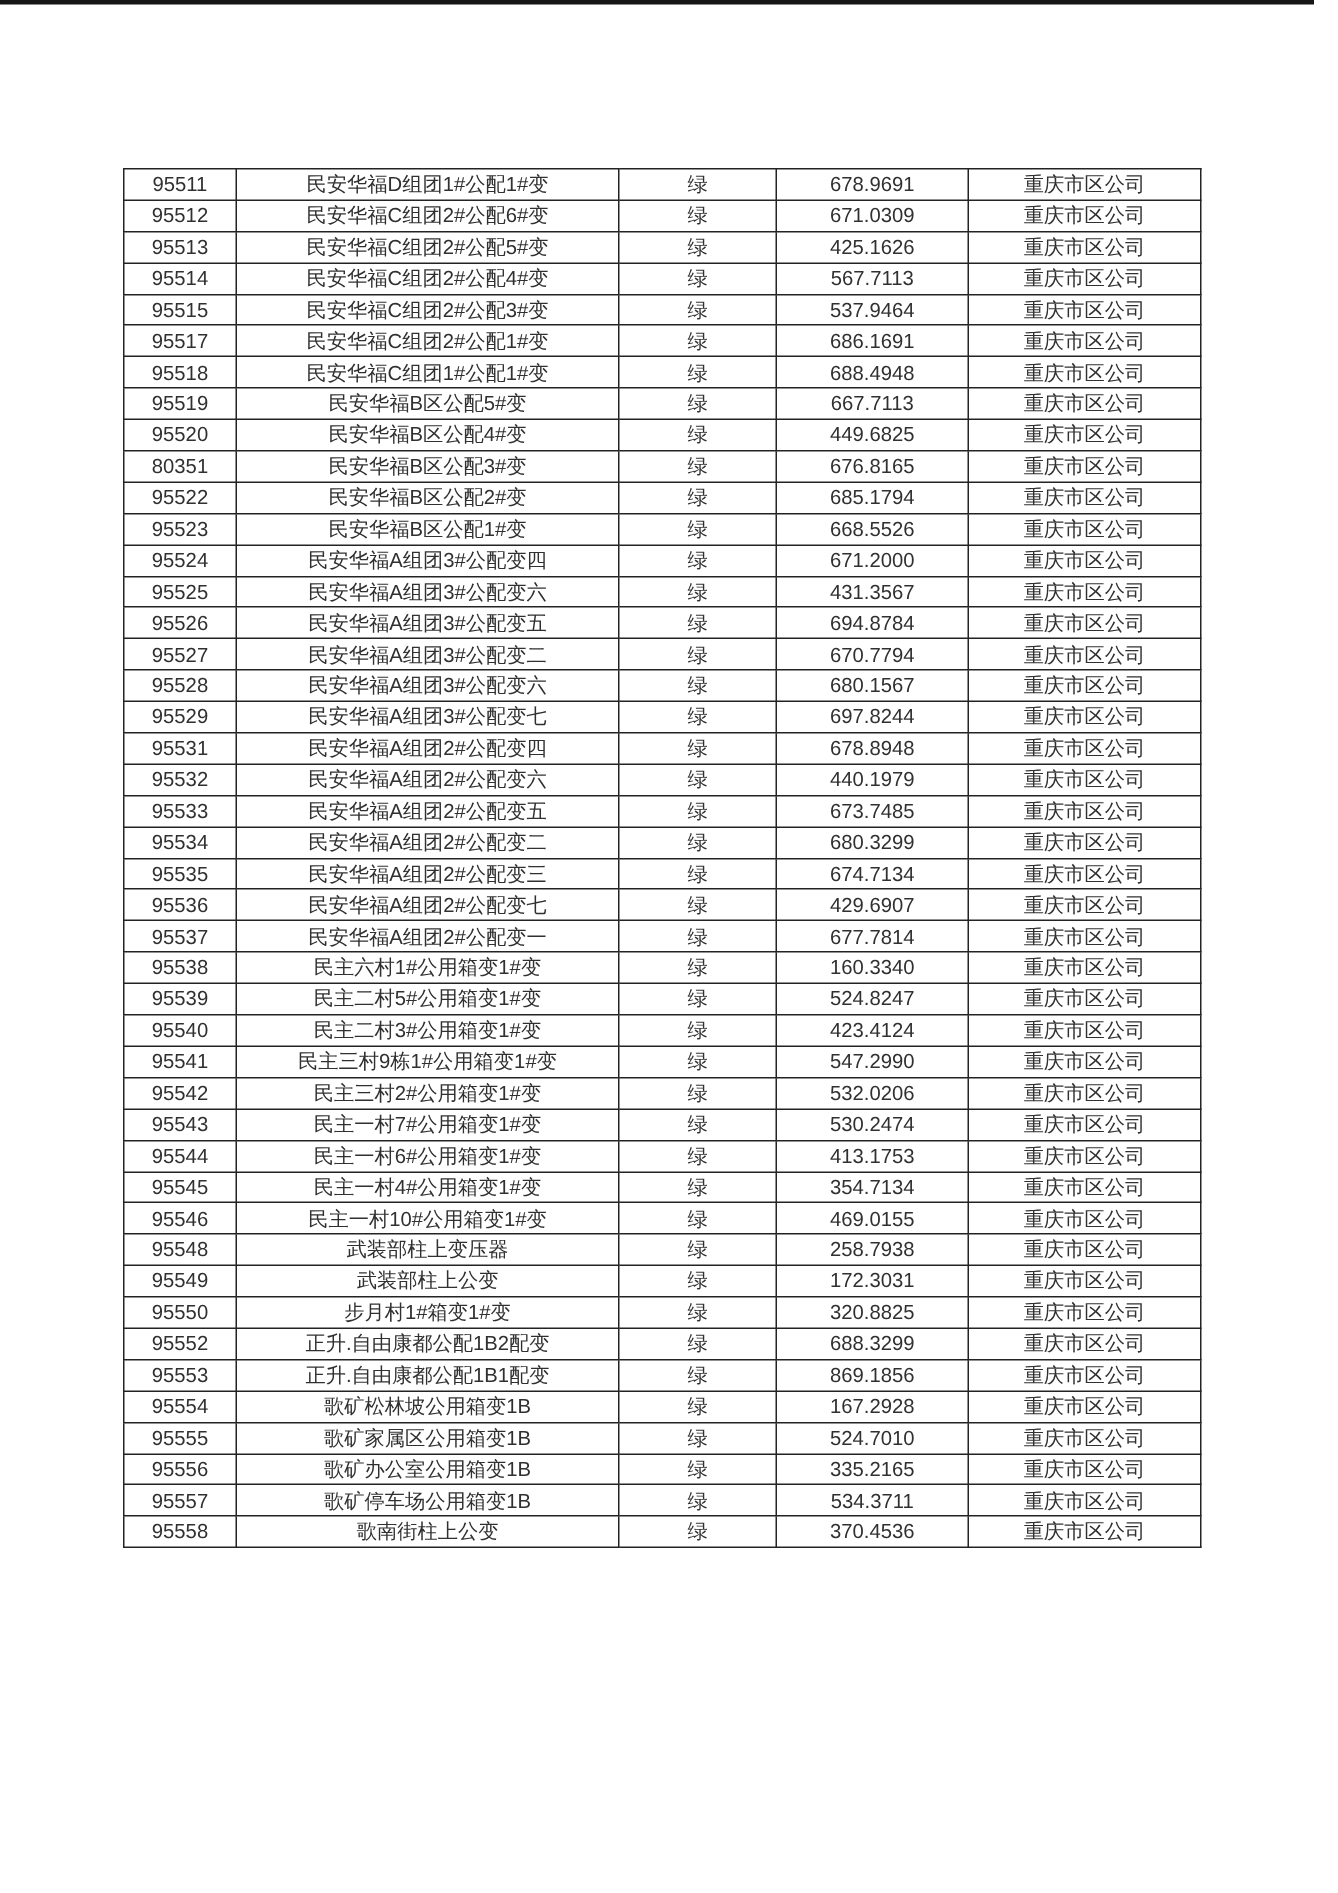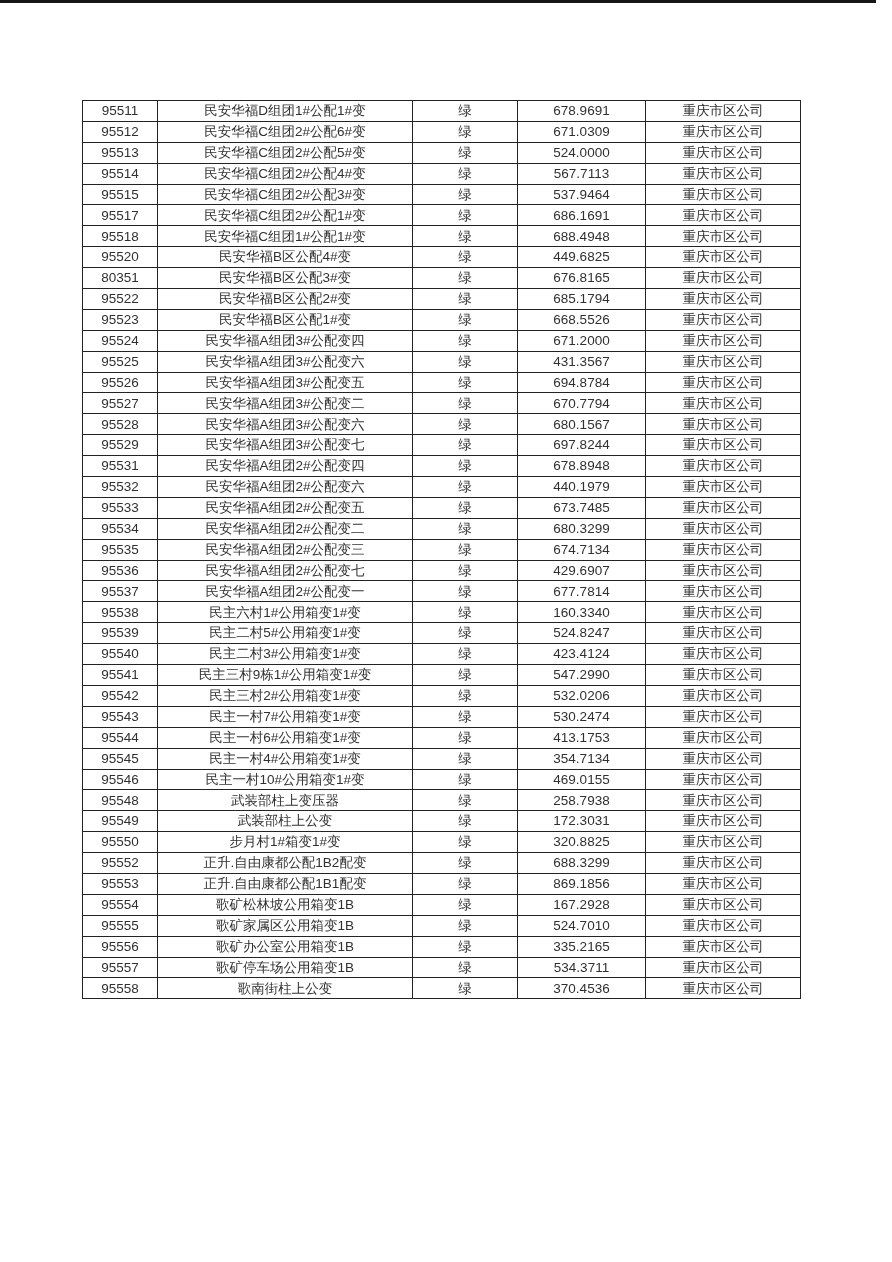--- a/index.html
+++ b/index.html
@@ -18,21 +18,21 @@
     position: absolute;
     top: 0;
     left: 0;
     width: 876px;
     height: 3px;
     background: #161616;
   }
   table.data-table {
     position: absolute;
     left: 82px;
-    top: 100px;
+    top: 112px;
     width: 718px;
     border-collapse: collapse;
     table-layout: fixed;
     padding-left: 30px;
   }
   table.data-table td {
     border: 1.5px solid #232323;
     height: 19.9px;
     padding: 0 2px;
     text-align: center;
@@ -74,21 +74,21 @@
         <td>95512</td>
         <td>民安华福C组团2#公配6#变</td>
         <td>绿</td>
         <td>671.0309</td>
         <td>重庆市区公司</td>
       </tr>
       <tr>
         <td>95513</td>
         <td>民安华福C组团2#公配5#变</td>
         <td>绿</td>
-        <td>524.0000</td>
+        <td>425.1626</td>
         <td>重庆市区公司</td>
       </tr>
       <tr>
         <td>95514</td>
         <td>民安华福C组团2#公配4#变</td>
         <td>绿</td>
         <td>567.7113</td>
         <td>重庆市区公司</td>
       </tr>
       <tr>
@@ -103,20 +103,27 @@
         <td>民安华福C组团2#公配1#变</td>
         <td>绿</td>
         <td>686.1691</td>
         <td>重庆市区公司</td>
       </tr>
       <tr>
         <td>95518</td>
         <td>民安华福C组团1#公配1#变</td>
         <td>绿</td>
         <td>688.4948</td>
+        <td>重庆市区公司</td>
+      </tr>
+      <tr>
+        <td>95519</td>
+        <td>民安华福B区公配5#变</td>
+        <td>绿</td>
+        <td>667.7113</td>
         <td>重庆市区公司</td>
       </tr>
       <tr>
         <td>95520</td>
         <td>民安华福B区公配4#变</td>
         <td>绿</td>
         <td>449.6825</td>
         <td>重庆市区公司</td>
       </tr>
       <tr>

